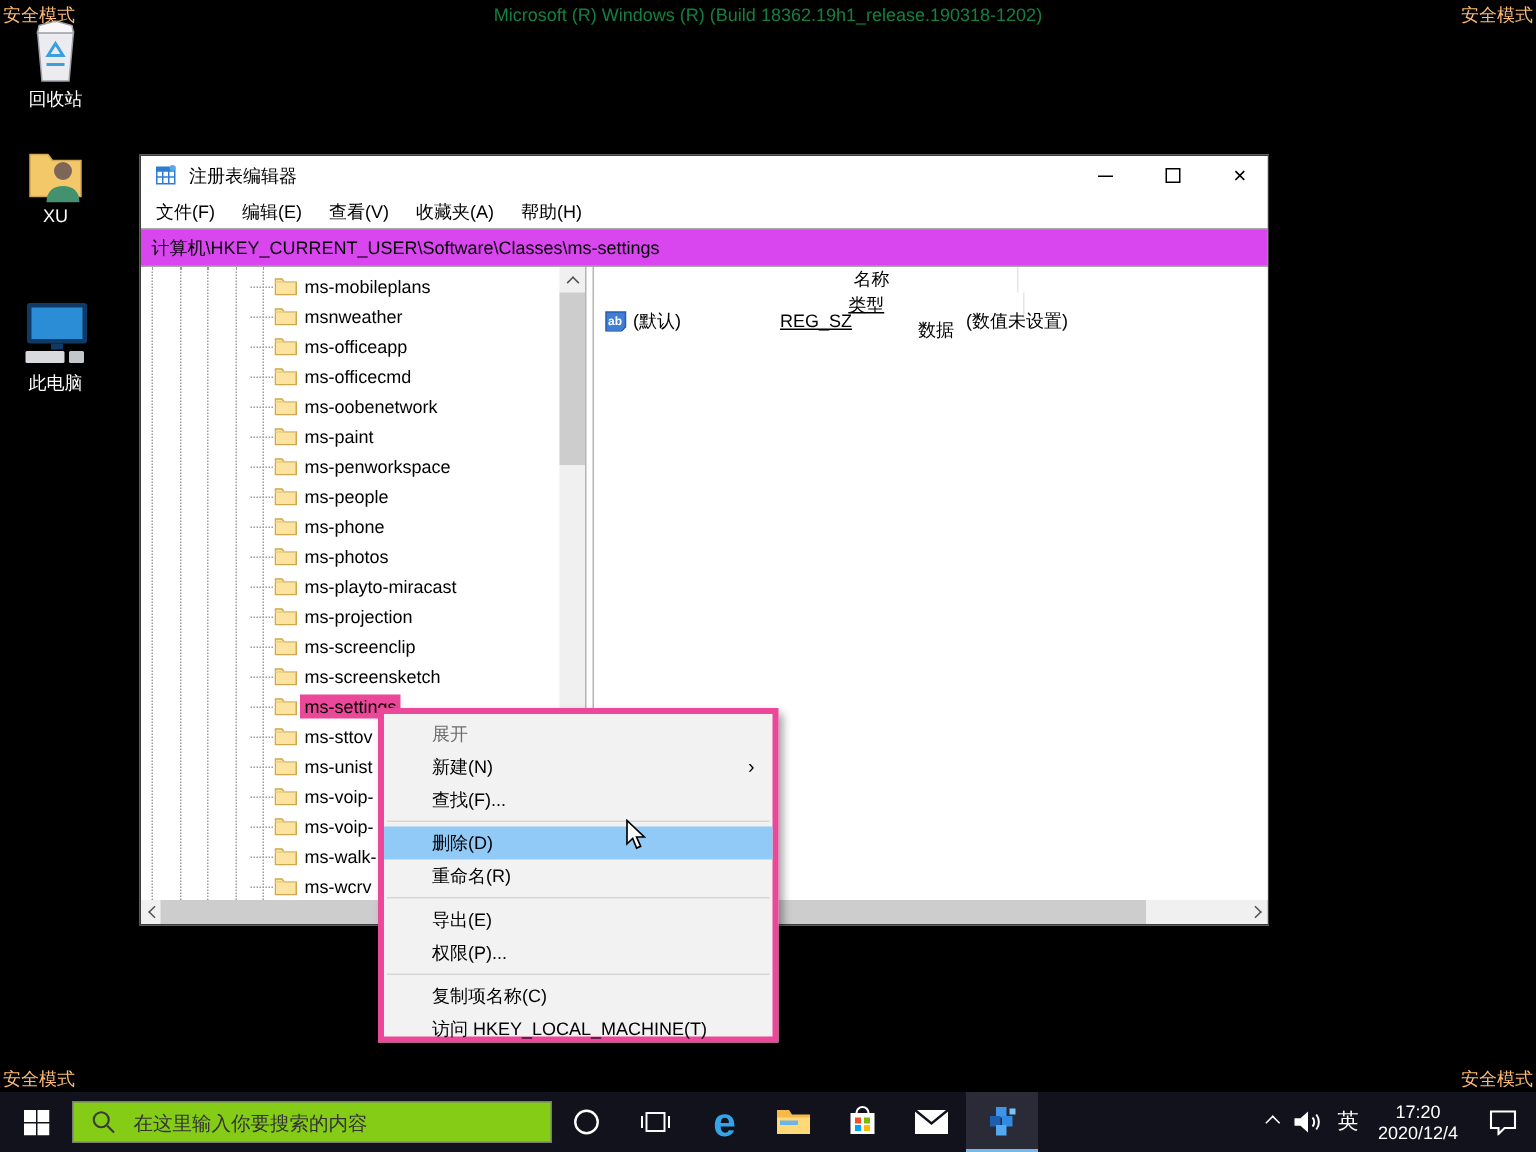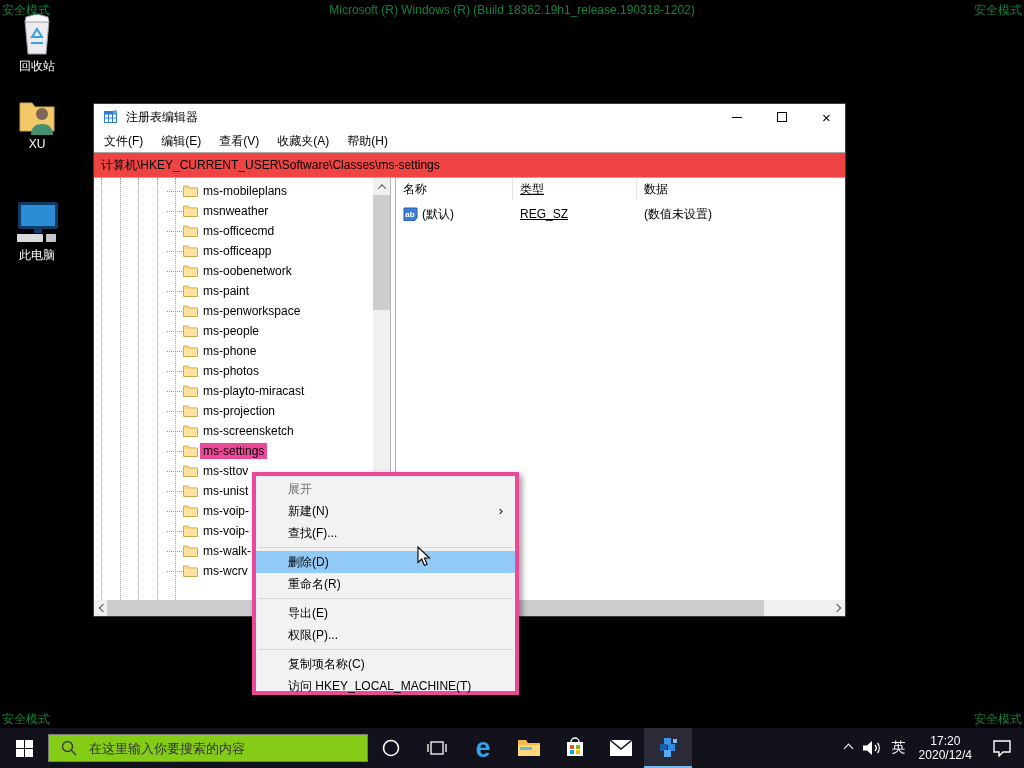--- a/index.html
+++ b/index.html
@@ -1,20 +1,20 @@
 <!DOCTYPE html>
 <html><head>
 <meta charset="utf-8">
 <style>
   * { margin:0; padding:0; box-sizing:border-box; }
   html,body { width:1024px; height:768px; overflow:hidden; }
   body { background:#000; font-family:"Liberation Sans","DejaVu Sans",sans-serif; font-size:12px; color:#000; position:relative; }
 
   
-  .safelabel { position:absolute; color:#15803d; font-size:12px; z-index:5; }
+  .safelabel { position:absolute; color:#fdba74; font-size:12px; z-index:5; }
   .banner { position:absolute; top:3px; left:0; width:100%; text-align:center; color:#15803d; font-size:12px; z-index:4; }
 
   
   .desk-icon { position:absolute; width:74px; text-align:center; color:#fff; z-index:2; }
   .desk-icon .dlabel { display:block; margin-top:2px; font-size:12px; text-shadow:1px 1px 2px #000; }
   .desk-icon svg { display:block; margin:0 auto; }
 
   
   .win { position:absolute; left:93px; top:103px; width:753px; height:514px; background:#fff; border:1px solid #3c3c3c; z-index:10; }
   .titlebar { position:absolute; left:0; top:0; right:0; height:26px; background:#fff; display:flex; align-items:center; }
@@ -22,21 +22,21 @@
   .titlebar .ttl { margin-left:8px; font-size:12px; }
   .wc { position:absolute; top:0; width:45px; height:26px; display:flex; align-items:center; justify-content:center; }
   .wc-min span { width:10px; border-top:1px solid #000; display:block; }
   .wc-max span { width:10px; height:10px; border:1px solid #000; display:block; }
   .wc-close { font-size:15px; line-height:15px; }
 
   .menubar { position:absolute; left:0; top:26px; right:0; height:22px; background:#fff; display:flex; align-items:center; }
   .mb-item { padding:0 9px; font-size:12px; }
   .mb-item:first-child { padding-left:10px; }
 
-  .addressbar { position:absolute; left:0; top:48px; right:0; height:26px; background:#ef4444; border-top:1px solid #a9a9a9; border-bottom:1px solid #a9a9a9; display:flex; align-items:center; }
+  .addressbar { position:absolute; left:0; top:48px; right:0; height:26px; background:#d946ef; border-top:1px solid #a9a9a9; border-bottom:1px solid #a9a9a9; display:flex; align-items:center; }
   .addressbar span { padding-left:7px; font-size:12px; }
 
   .main { position:absolute; left:0; top:74px; right:0; bottom:16px; background:#fff; }
 
   
   .treepane { position:absolute; left:0; top:0; width:279px; height:100%; background:#fff; overflow:hidden; }
   .guide { position:absolute; top:0; bottom:0; border-left:1px dotted #9c9c9c; }
   .tree-rows { position:absolute; left:0; right:0; top:3px; }
   .tree-row { position:relative; height:20px; display:flex; align-items:center; }
   .tree-stub { position:absolute; left:73px; width:15px; top:10px; border-top:1px dotted #9c9c9c; }
@@ -46,21 +46,21 @@
 
   
   .vsb { position:absolute; left:279px; top:0; width:17px; height:100%; background:#f0f0f0; }
   .vsb .sb-btn { position:absolute; left:0; top:0; width:17px; height:17px; display:flex; align-items:center; justify-content:center; }
   .vsb .thumb { position:absolute; left:0; top:17px; width:17px; height:115px; background:#cdcdcd; }
 
   .divider { position:absolute; left:296px; top:0; width:6px; height:100%; background:#fff; border-left:1px solid #b5b5b5; border-right:1px solid #b5b5b5; }
 
   
   .valpane { position:absolute; left:302px; top:0; right:0; height:100%; background:#fff; overflow:hidden; }
-  .val-header { display:flex; height:22px; align-items:center; }
+  .val-header { display:flex; height:22px; align-items:center;flex-direction:column; }
   .val-col { padding-left:7px; font-size:12px; height:100%; display:flex; align-items:center; }
   .c1 { width:117px; border-right:1px solid #e5e5e5; }
   .c2 { width:124px; border-right:1px solid #e5e5e5;text-decoration:underline; }
   .c3 { flex:1; }
   .val-rows { margin-top:4px; }
   .val-row { display:flex; height:20px; align-items:center; }
   .val-cell { padding-left:7px; font-size:12px; display:flex; align-items:center; }
   .val-cell.c1 { border-right:none; }
   .val-cell.c2 { border-right:none; }
   .val-cell svg { margin-right:4px; }
@@ -199,36 +199,36 @@
               <path d="M0.5 4 h14" stroke="#e9cf85"></path>
             </svg>
             <span class="tree-label">msnweather</span>
           </div>
           <div class="tree-row">
             <span class="tree-stub"></span>
             <svg width="15" height="13" viewBox="0 0 15 13">
               <path d="M0.5 2 h4.5 l1.5 2 h8 v8.5 h-14 z" fill="#fce3a0" stroke="#cfa84f"></path>
               <path d="M0.5 4 h14" stroke="#e9cf85"></path>
             </svg>
+            <span class="tree-label">ms-officeapp</span>
+          </div>
+          <div class="tree-row">
+            <span class="tree-stub"></span>
+            <svg width="15" height="13" viewBox="0 0 15 13">
+              <path d="M0.5 2 h4.5 l1.5 2 h8 v8.5 h-14 z" fill="#fce3a0" stroke="#cfa84f"></path>
+              <path d="M0.5 4 h14" stroke="#e9cf85"></path>
+            </svg>
             <span class="tree-label">ms-officecmd</span>
           </div>
           <div class="tree-row">
             <span class="tree-stub"></span>
             <svg width="15" height="13" viewBox="0 0 15 13">
               <path d="M0.5 2 h4.5 l1.5 2 h8 v8.5 h-14 z" fill="#fce3a0" stroke="#cfa84f"></path>
               <path d="M0.5 4 h14" stroke="#e9cf85"></path>
             </svg>
-            <span class="tree-label">ms-officeapp</span>
-          </div>
-          <div class="tree-row">
-            <span class="tree-stub"></span>
-            <svg width="15" height="13" viewBox="0 0 15 13">
-              <path d="M0.5 2 h4.5 l1.5 2 h8 v8.5 h-14 z" fill="#fce3a0" stroke="#cfa84f"></path>
-              <path d="M0.5 4 h14" stroke="#e9cf85"></path>
-            </svg>
             <span class="tree-label">ms-oobenetwork</span>
           </div>
           <div class="tree-row">
             <span class="tree-stub"></span>
             <svg width="15" height="13" viewBox="0 0 15 13">
               <path d="M0.5 2 h4.5 l1.5 2 h8 v8.5 h-14 z" fill="#fce3a0" stroke="#cfa84f"></path>
               <path d="M0.5 4 h14" stroke="#e9cf85"></path>
             </svg>
             <span class="tree-label">ms-paint</span>
           </div>
@@ -272,20 +272,28 @@
             </svg>
             <span class="tree-label">ms-playto-miracast</span>
           </div>
           <div class="tree-row">
             <span class="tree-stub"></span>
             <svg width="15" height="13" viewBox="0 0 15 13">
               <path d="M0.5 2 h4.5 l1.5 2 h8 v8.5 h-14 z" fill="#fce3a0" stroke="#cfa84f"></path>
               <path d="M0.5 4 h14" stroke="#e9cf85"></path>
             </svg>
             <span class="tree-label">ms-projection</span>
+          </div>
+          <div class="tree-row">
+            <span class="tree-stub"></span>
+            <svg width="15" height="13" viewBox="0 0 15 13">
+              <path d="M0.5 2 h4.5 l1.5 2 h8 v8.5 h-14 z" fill="#fce3a0" stroke="#cfa84f"></path>
+              <path d="M0.5 4 h14" stroke="#e9cf85"></path>
+            </svg>
+            <span class="tree-label">ms-screenclip</span>
           </div>
           <div class="tree-row">
             <span class="tree-stub"></span>
             <svg width="15" height="13" viewBox="0 0 15 13">
               <path d="M0.5 2 h4.5 l1.5 2 h8 v8.5 h-14 z" fill="#fce3a0" stroke="#cfa84f"></path>
               <path d="M0.5 4 h14" stroke="#e9cf85"></path>
             </svg>
             <span class="tree-label">ms-screensketch</span>
           </div>
           <div class="tree-row">

